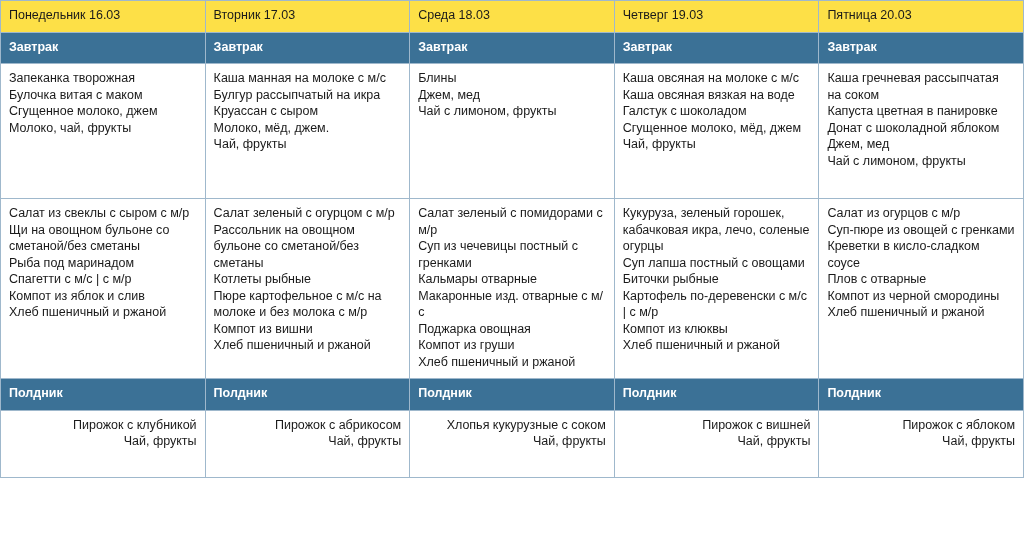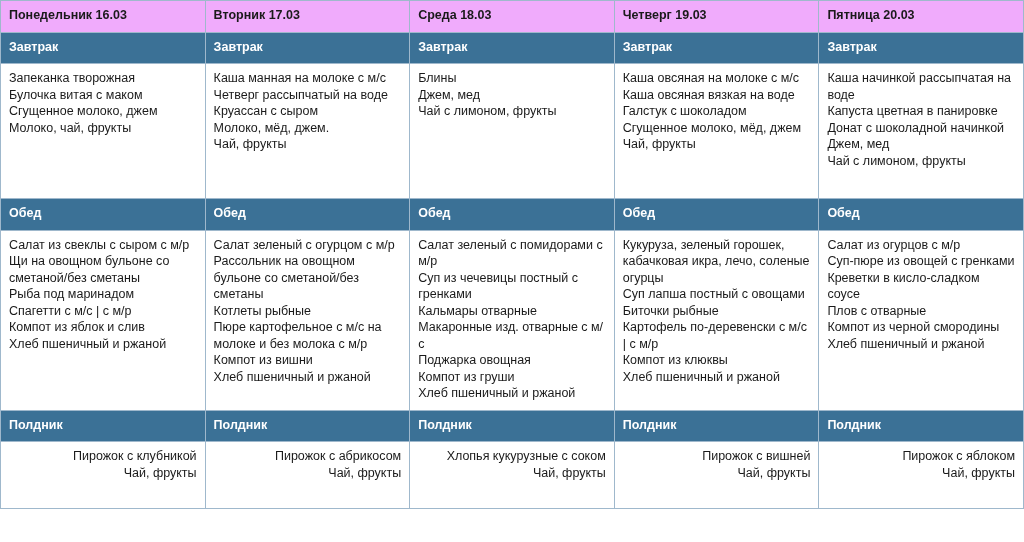--- a/index.html
+++ b/index.html
@@ -20,23 +20,23 @@
     table-layout: fixed;
   }
   #menu-table td {
     border: 1px solid #9fb8cc;
     vertical-align: top;
     padding: 6px 8px 8px 8px;
     font-size: 12.5px;
     line-height: 16.5px;
   }
   tr.day-header td {
-    font-weight: bold;
+    font-weight: normal;
     font-size: 13px;
-    background: #f0abfc;
+    background: #fde047;
     color: #1a1a1a;
     padding-top: 9px;
     padding-bottom: 9px;
     border-top: 1px solid #3c6f9c;
   }
   tr.meal-header td {
     background: #3b7196;
     color: #ffffff;
     font-weight: bold;
     font-size: 12.5px;
@@ -85,21 +85,21 @@
           <div class="cell-inner">
             <span class="dish">Запеканка творожная</span>
             <span class="dish">Булочка витая с маком</span>
             <span class="dish">Сгущенное молоко, джем</span>
             <span class="dish">Молоко, чай, фрукты</span>
           </div>
         </td>
       <td>
           <div class="cell-inner">
             <span class="dish">Каша манная на молоке с м/с</span>
-            <span class="dish">Четверг рассыпчатый на воде</span>
+            <span class="dish">Булгур рассыпчатый на икра</span>
             <span class="dish">Круассан с сыром</span>
             <span class="dish">Молоко, мёд, джем.</span>
             <span class="dish">Чай, фрукты</span>
           </div>
         </td>
       <td>
           <div class="cell-inner">
             <span class="dish">Блины</span>
             <span class="dish">Джем, мед</span>
             <span class="dish">Чай с лимоном, фрукты</span>
@@ -109,36 +109,29 @@
           <div class="cell-inner">
             <span class="dish">Каша овсяная на молоке с м/с</span>
             <span class="dish">Каша овсяная вязкая на воде</span>
             <span class="dish">Галстук с шоколадом</span>
             <span class="dish">Сгущенное молоко, мёд, джем</span>
             <span class="dish">Чай, фрукты</span>
           </div>
         </td>
       <td>
           <div class="cell-inner">
-            <span class="dish">Каша начинкой рассыпчатая на воде</span>
+            <span class="dish">Каша гречневая рассыпчатая на соком</span>
             <span class="dish">Капуста цветная в панировке</span>
-            <span class="dish">Донат с шоколадной начинкой</span>
+            <span class="dish">Донат с шоколадной яблоком</span>
             <span class="dish">Джем, мед</span>
             <span class="dish">Чай с лимоном, фрукты</span>
           </div>
         </td>
     </tr>
 
-    <tr class="meal-header">
-      <td>Обед</td>
-      <td>Обед</td>
-      <td>Обед</td>
-      <td>Обед</td>
-      <td>Обед</td>
-    </tr>
     <tr class="meal-body lunch-body">
       <td>
           <div class="cell-inner">
             <span class="dish">Салат из свеклы с сыром с м/р</span>
             <span class="dish">Щи на овощном бульоне со сметаной/без сметаны</span>
             <span class="dish">Рыба под маринадом</span>
             <span class="dish">Спагетти с м/с | с м/р</span>
             <span class="dish">Компот из яблок и слив</span>
             <span class="dish">Хлеб пшеничный и ржаной</span>
           </div>

